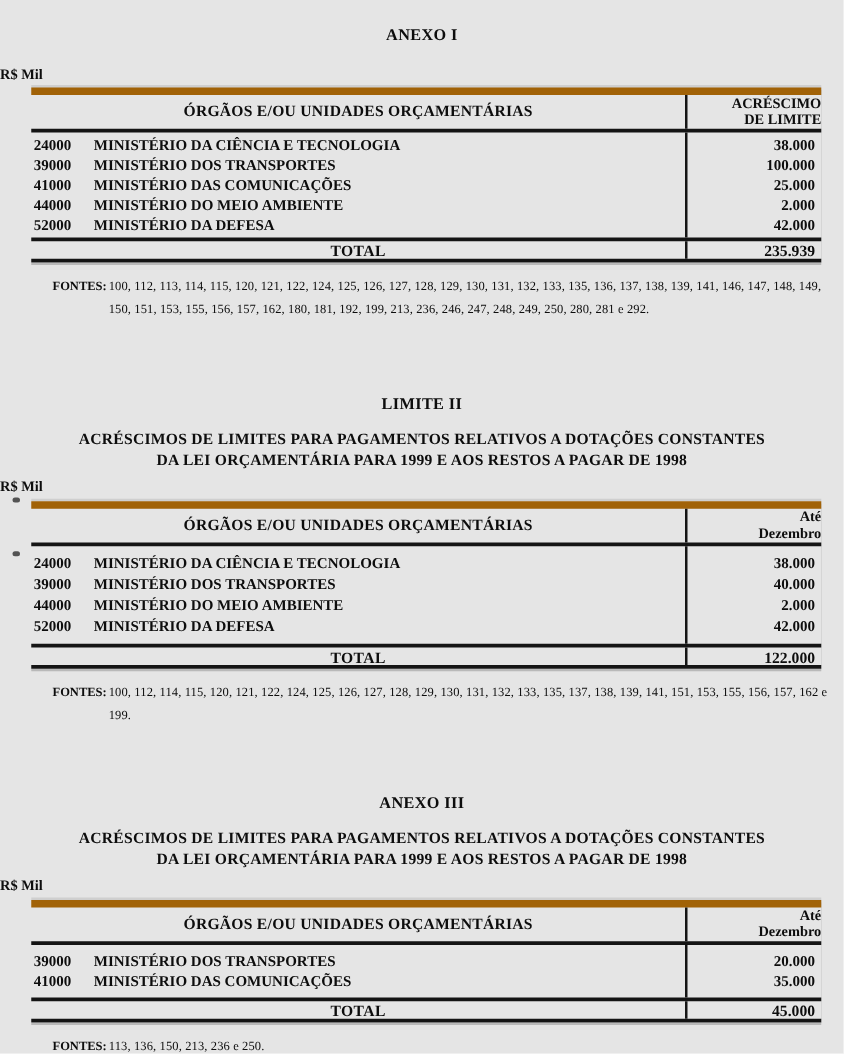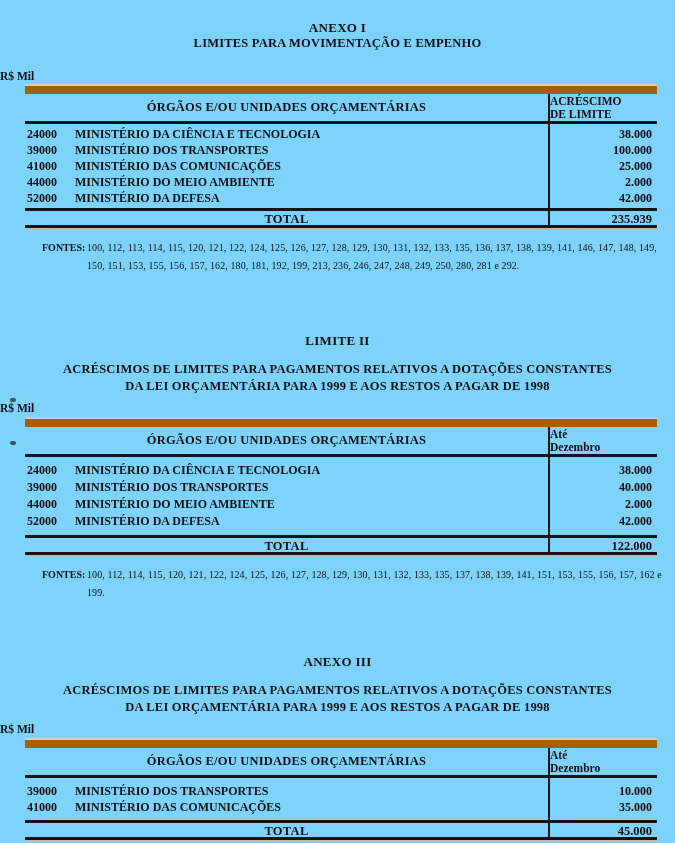--- a/index.html
+++ b/index.html
@@ -1,45 +1,45 @@
 <!DOCTYPE html>
 <html><head>
 <meta charset="utf-8">
 <style>
   * { margin:0; padding:0; box-sizing:border-box; }
   html,body { background:#ffffff; }
   .page {
     position:relative;
     width:675px; height:843px;
-    background:#7dd3fc;
+    background:#e5e5e5;
     overflow:hidden;
     font-family:"Liberation Serif", serif;
     color:#0d0d0d;
     font-weight:700;
     padding-top:20px;
   }
   
   .sec-title { text-align:center; font-size:13px; line-height:15px; letter-spacing:.3px; }
   .sec-sub   { text-align:center; font-size:12.5px; line-height:17px; letter-spacing:.2px; }
   .sub-one   { line-height:16px; }
   
   .rsmil { text-align:left; padding-right:18px; font-size:11.5px; line-height:13px; }
   
   .tbl {
     margin-left:25px; width:632px;
-    border-top:8px solid #a16207;
+    border-top:6px solid #a16207;
     border-bottom:3px solid #141414;
     box-shadow:0 2px 0 0 #b9b9b9, 0 -2px 0 0 #cfcfcf;
   }
   .trow { display:flex; }
   .c-left  { flex:1 1 auto; }
   .c-right { flex:0 0 109px; border-left:2px solid #141414; }
   .thead { border-bottom:3px solid #141414; height:30px; }
   .th-org { display:flex; align-items:center; justify-content:center; font-size:12.5px; letter-spacing:.2px; }
-  .th-val { display:flex; flex-direction:column; align-items:flex-start; justify-content:center; font-size:11.5px; line-height:13px; }
+  .th-val { display:flex; flex-direction:column; align-items:flex-end; justify-content:center; font-size:11.5px; line-height:13px; }
   .tdata .c-left, .tdata .c-right { padding-top:var(--pt); padding-bottom:var(--pb); }
   .drow { height:var(--rh); line-height:var(--rh); font-size:12px; white-space:nowrap; }
   .code { display:inline-block; width:48px; padding-left:2px; }
   .nm   { padding-left:2px; }
   .val  { text-align:right; padding-right:5px;margin-left:24px; }
   .ttotal { border-top:3px solid #141414; height:17px; }
   .total-lab { text-align:center; font-size:12.5px; line-height:17px; letter-spacing:.3px; }
   .total-val { text-align:right; padding-right:5px; font-size:12.5px; line-height:16px; }
   
   .t1 .tdata { --rh:16px; --pt:2px; --pb:2px; }
@@ -65,21 +65,20 @@
 </head>
 <body>
 
 <div class="page">
 
   <div class="dot dot-1"></div>
   <div class="dot dot-2"></div>
 
   <section>
     <div class="sec-title">ANEXO I</div>
-    <div class="sec-sub sub-one">LIMITES PARA MOVIMENTAÇÃO E EMPENHO</div>
 
     <div class="rsmil rsmil-1">R$ Mil</div>
 
     <div class="tbl t1 tbl-1">
       <div class="trow thead">
         <div class="c-left th-org">ÓRGÃOS E/OU UNIDADES ORÇAMENTÁRIAS</div>
         <div class="c-right th-val">
           <div>ACRÉSCIMO</div>
           <div>DE LIMITE</div>
         </div>
@@ -171,21 +170,21 @@
           <div>Até</div>
           <div>Dezembro</div>
         </div>
       </div>
       <div class="trow tdata">
         <div class="c-left">
           <div class="drow"><span class="code">39000</span><span class="nm">MINISTÉRIO DOS TRANSPORTES</span></div>
           <div class="drow"><span class="code">41000</span><span class="nm">MINISTÉRIO DAS COMUNICAÇÕES</span></div>
         </div>
         <div class="c-right">
-          <div class="drow val">10.000</div>
+          <div class="drow val">20.000</div>
           <div class="drow val">35.000</div>
         </div>
       </div>
       <div class="trow ttotal">
         <div class="c-left total-lab">TOTAL</div>
         <div class="c-right total-val">45.000</div>
       </div>
     </div>
 
     <div class="fontes">

